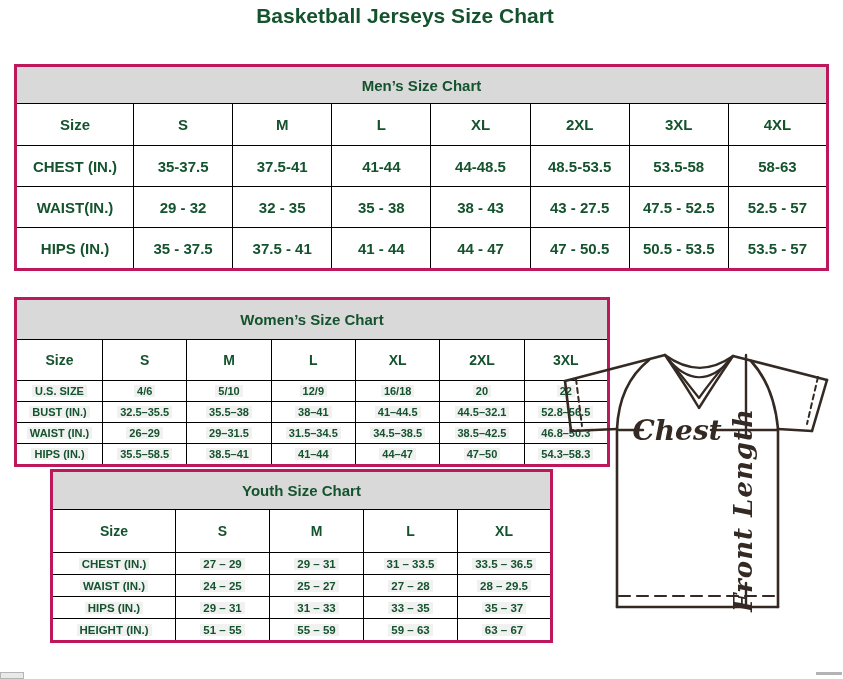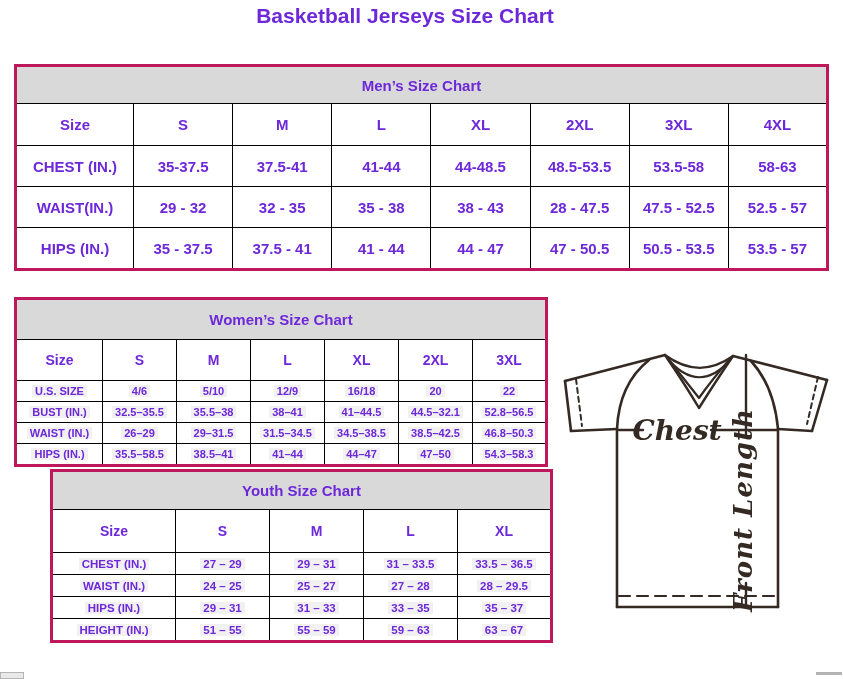--- a/index.html
+++ b/index.html
@@ -1,18 +1,18 @@
 <!DOCTYPE html>
 <html><head>
 <meta charset="utf-8">
 <style>
   html,body{margin:0;padding:0;background:#ffffff;}
   .canvas{
     position:relative;width:843px;height:679px;background:#ffffff;overflow:hidden;
-    font-family:"Liberation Sans",sans-serif;color:#6d28d9;
+    font-family:"Liberation Sans",sans-serif;color:#14532d;
   }
   .page-title{
     position:absolute;left:14px;top:4px;width:782px;margin:0;
     text-align:center;font-size:21px;font-weight:bold;letter-spacing:0px;
   }
   table.size-table{
     position:absolute;border-collapse:collapse;table-layout:fixed;
     border:3px solid #be185d;background:#fff;
   }
   table.size-table th,table.size-table td{
@@ -20,21 +20,21 @@
     font-weight:bold;padding:0;overflow:hidden;white-space:nowrap;
   }
   .title-row th{background:#d9d9d9;font-size:15px;}
   
   .mens{left:14px;top:64px;width:815px;font-size:15px;}
   .mens col.c0{width:118px;}
   .mens .title-row th{height:36px;}
   .mens .head-row th{height:41px;font-size:15px;}
   .mens .data-row td{height:40px;}
   
-  .womens{left:14px;top:297px;width:534px;}
+  .womens{left:14px;top:297px;width:596px;}
   .womens col.c0{width:87px;}
   .womens .title-row th{height:39px;}
   .womens .head-row th{height:40px;font-size:14px;}
   .womens .data-row td{height:20px;font-size:11px;}
   
   .youth{left:14px;top:469px;width:503px;margin-left:36px;}
   .youth col.c0{width:124px;}
   .youth .title-row th{height:37px;}
   .youth .head-row th{height:42px;font-size:14px;}
   .youth .data-row td{height:21px;font-size:11.5px;}
@@ -96,21 +96,21 @@
           <td><span>48.5-53.5</span></td>
           <td><span>53.5-58</span></td>
           <td><span>58-63</span></td>
         </tr>
         <tr class="data-row">
           <td><span>WAIST(IN.)</span></td>
           <td><span>29 - 32</span></td>
           <td><span>32 - 35</span></td>
           <td><span>35 - 38</span></td>
           <td><span>38 - 43</span></td>
-          <td><span>28 - 47.5</span></td>
+          <td><span>43 - 27.5</span></td>
           <td><span>47.5 - 52.5</span></td>
           <td><span>52.5 - 57</span></td>
         </tr>
         <tr class="data-row">
           <td><span>HIPS (IN.)</span></td>
           <td><span>35 - 37.5</span></td>
           <td><span>37.5 - 41</span></td>
           <td><span>41 - 44</span></td>
           <td><span>44 - 47</span></td>
           <td><span>47 - 50.5</span></td>

